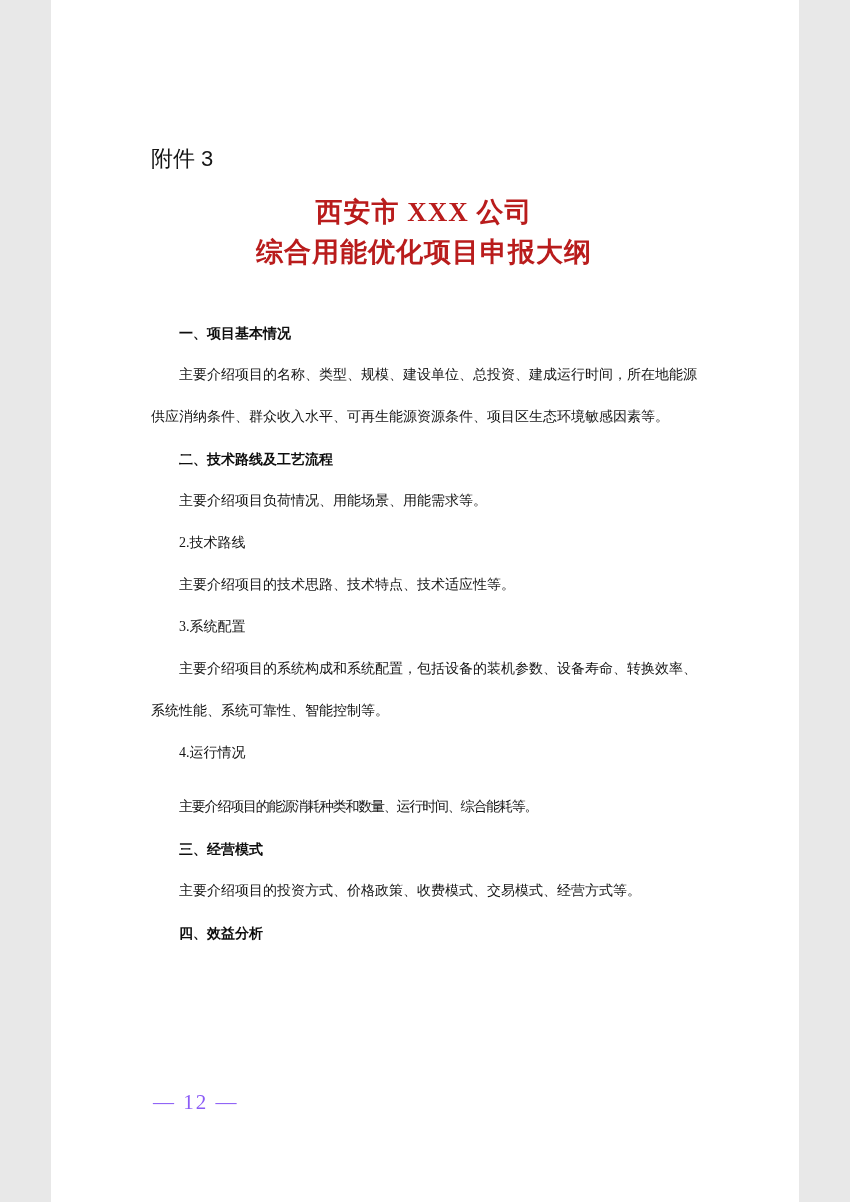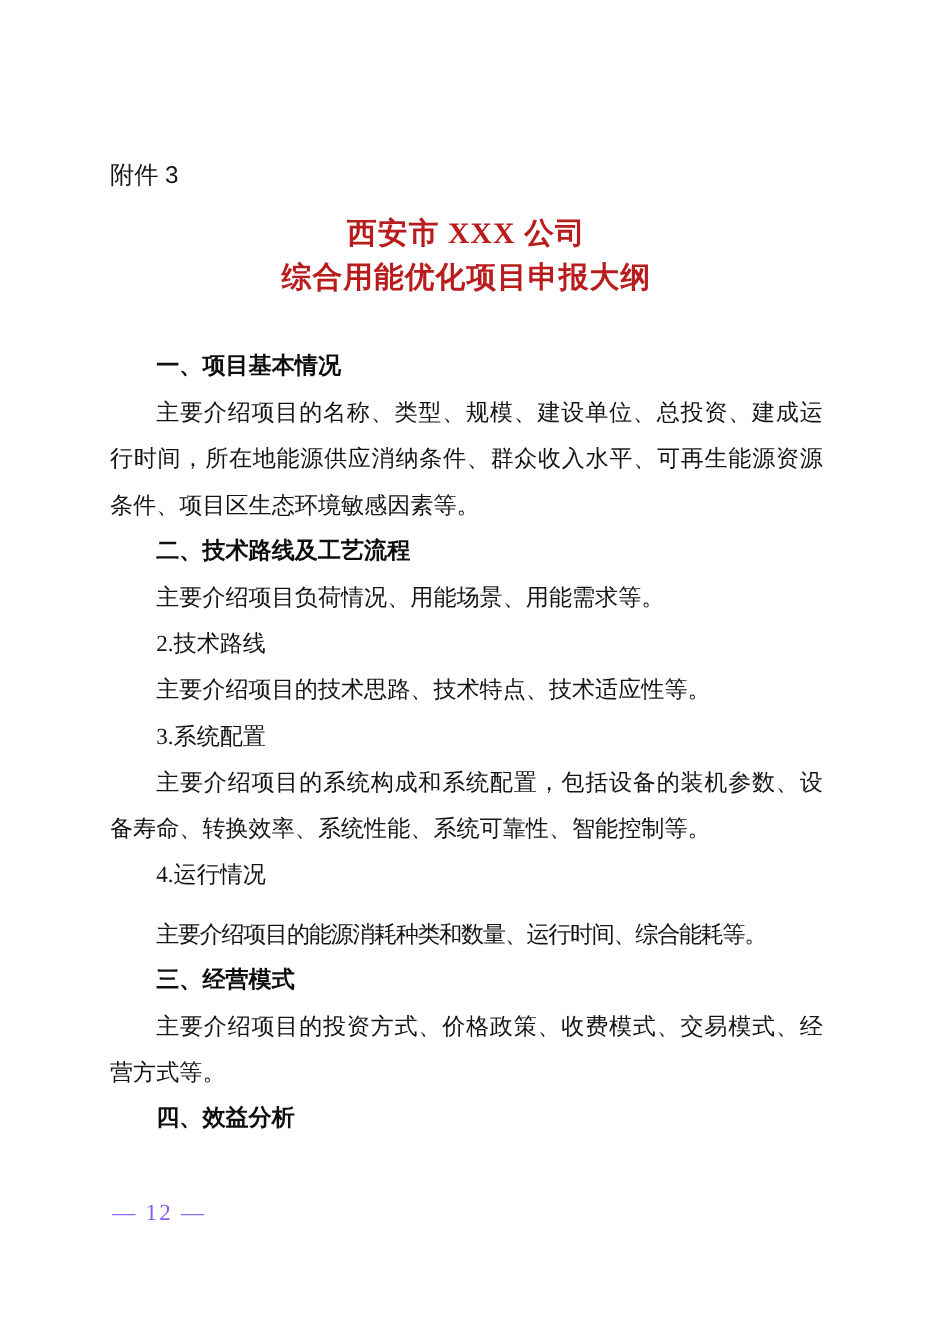--- a/index.html
+++ b/index.html
@@ -1,18 +1,18 @@
 <!DOCTYPE html>
 <html><head>
 <meta charset="utf-8">
 <style>
   html, body { margin: 0; padding: 0; background: #e8e8e8; }
   .page {
     position: relative;
-    width: 850px;
+    width: 748px;
     height: 1202px;
     margin: 0 auto;
     background: #ffffff;
     color: #111111;
     overflow: hidden;
   }
   .attachment-label {
     margin: 146px 0 0 100px;
     font-family: "Liberation Sans", sans-serif;
     font-size: 22px;
@@ -25,21 +25,21 @@
     font-family: "Liberation Serif", "DejaVu Serif", serif;
     font-weight: 700;
     font-size: 27px;
     line-height: 40px;
     color: #b91c1c;
     letter-spacing: 1px;
   }
   .doc-body {
     margin: 40px 102px 0 100px;
     font-family: "Liberation Serif", "DejaVu Serif", serif;
-    font-size: 21px;
+    font-size: 14px;
     line-height: 42px;
     text-align: justify;
     color: #141414;
   }
   .doc-body p { margin: 0; padding: 0; }
   .doc-body .heading {
     font-family: "Liberation Sans", sans-serif;
     font-weight: 700;
     padding-left: 2em;
     text-align: left;

